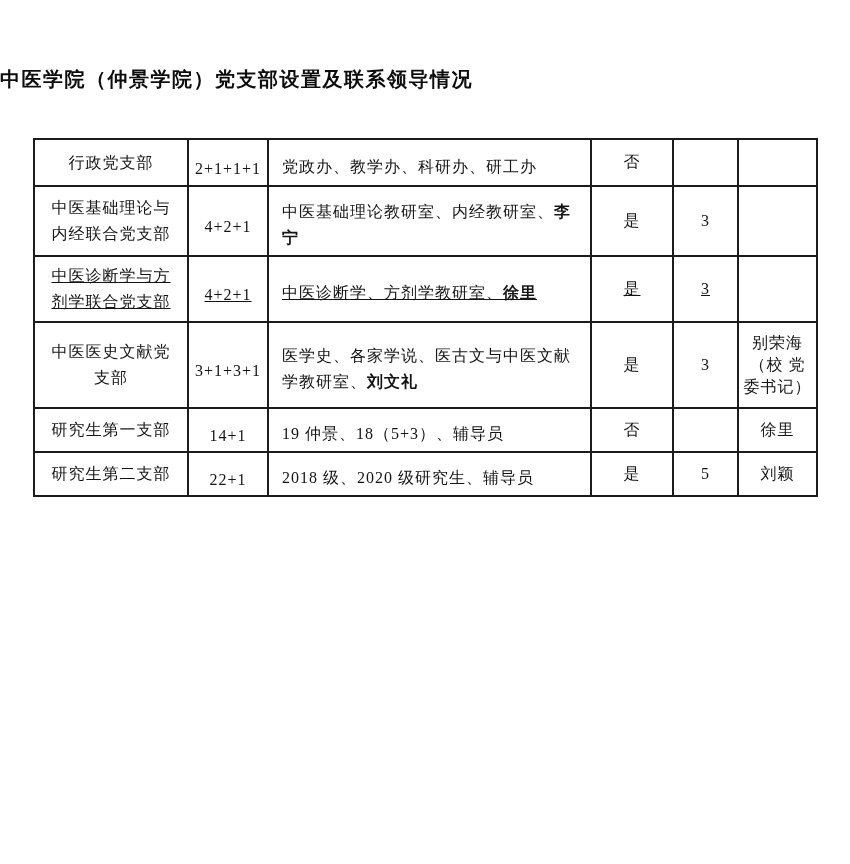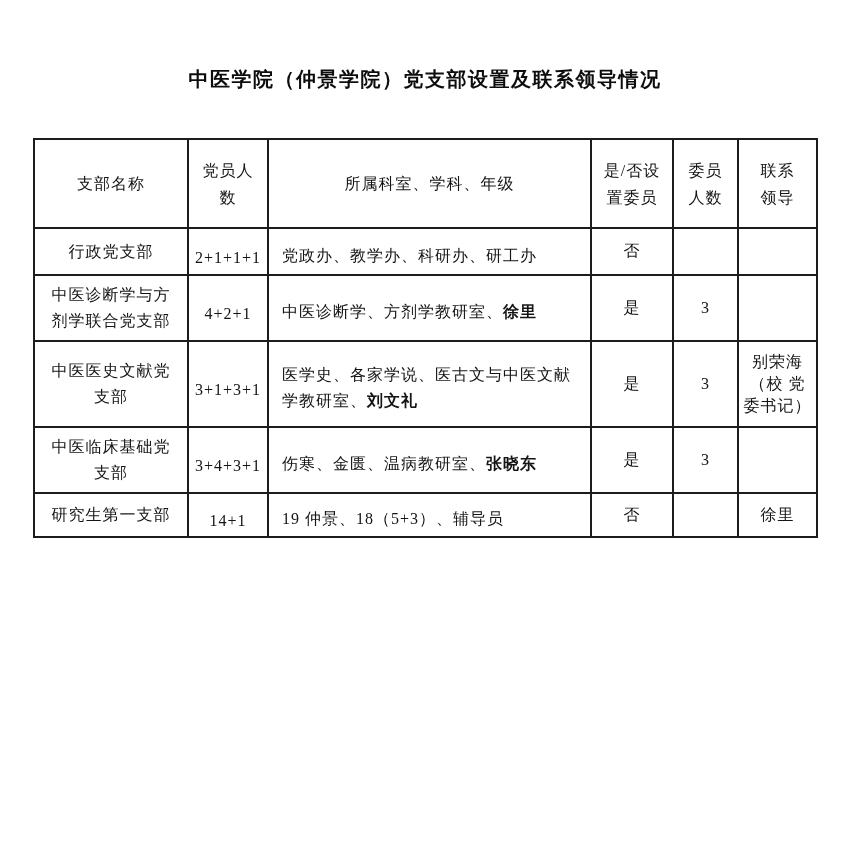--- a/index.html
+++ b/index.html
@@ -7,21 +7,21 @@
     width:850px;height:864px;background:#ffffff;
     font-family:"Liberation Serif","DejaVu Serif",serif;
     color:#111;
     position:relative;
     overflow:hidden;
   }
   .page{position:relative;width:850px;height:864px;background:#fff;}
 
   .doc-title{
     position:absolute;top:66px;left:0;width:850px;
-    text-align:center;
+    text-align:left;
     font-size:20px;font-weight:bold;letter-spacing:1.5px;
     color:#0d0d0d;
   }
 
   table.branch-table{
     position:absolute;left:33px;top:138px;
     border-collapse:collapse;table-layout:fixed;
     width:783px;
     font-size:16px;letter-spacing:1px;color:#141414;
   }
@@ -30,21 +30,21 @@
     vertical-align:middle;
     text-align:center;
     padding:2px 4px;
     overflow:hidden;
   }
   
   
   tr.rh-hdr{height:89px;}
   tr.rh1{height:47px;}
   tr.rh2{height:66px;}
-  tr.rh3{height:66px;}
+  tr.rh3{height:66px;text-decoration:underline;}
   tr.rh4{height:86px;}
   tr.rh5{height:66px;}
   tr.rh6{height:43px;}
   tr.rh7{height:44px;}
   tr.rh8{height:42px;}
   tr.rh9{height:34px;}
   tr.rh10{height:39px;}
 
   
   .hdr td{font-weight:normal;line-height:27px;white-space:pre-line;}
@@ -71,42 +71,39 @@
     <colgroup>
       <col style="width:154px">
       <col style="width:80px">
       <col style="width:323px">
       <col style="width:82px">
       <col style="width:65px">
       <col style="width:79px">
     </colgroup>
 
     <tbody>
-        <tr class="hdr rh-hdr">
-      <td>支部名称</td>
-      <td>党员人
-数</td>
-      <td>所属科室、学科、年级</td>
-      <td>是/否设
-置委员</td>
-      <td>委员
-人数</td>
-      <td>联系
-领导</td>
-    </tr>
 
     <tr class="rh1">
       <td class="c-name">行政党支部</td>
       <td class="c-num">2+1+1+1</td>
       <td class="c-dept"><span>党政办、教学办、科研办、研工办</span><b></b></td>
       <td>否</td>
       <td></td>
       <td class="c-leader"></td>
     </tr>
 
+    <tr class="rh2">
+      <td class="c-name">中医基础理论与
+内经联合党支部</td>
+      <td class="c-num">4+2+1</td>
+      <td class="c-dept"><span>中医基础理论教研室、内经教研室、</span><b>李宁</b></td>
+      <td>是</td>
+      <td>3</td>
+      <td class="c-leader"></td>
+    </tr>
 
     <tr class="rh3">
       <td class="c-name">中医诊断学与方
 剂学联合党支部</td>
       <td class="c-num">4+2+1</td>
       <td class="c-dept"><span>中医诊断学、方剂学教研室、</span><b>徐里</b></td>
       <td>是</td>
       <td>3</td>
       <td class="c-leader"></td>
     </tr>
@@ -116,38 +113,37 @@
 支部</td>
       <td class="c-num">3+1+3+1</td>
       <td class="c-dept"><span>医学史、各家学说、医古文与中医文献学教研室、</span><b>刘文礼</b></td>
       <td>是</td>
       <td>3</td>
       <td class="c-leader">别荣海
 （校 党
 委书记）</td>
     </tr>
 
-    <tr class="rh5">
-      <td class="c-name">中医临床基础党
-支部</td>
-      <td class="c-num">3+4+3+1</td>
-      <td class="c-dept"><span>伤寒、金匮、温病教研室、</span><b>张晓东</b></td>
-      <td>是</td>
-      <td>3</td>
-      <td class="c-leader"></td>
-    </tr>
 
 
     <tr class="rh7">
       <td class="c-name">研究生第一支部</td>
       <td class="c-num">14+1</td>
       <td class="c-dept"><span>19 仲景、18（5+3）、辅导员</span><b></b></td>
       <td>否</td>
       <td></td>
       <td class="c-leader">徐里</td>
     </tr>
 
 
 
+    <tr class="rh10">
+      <td class="c-name">研究生第二支部</td>
+      <td class="c-num">22+1</td>
+      <td class="c-dept"><span>2018 级、2020 级研究生、辅导员</span><b></b></td>
+      <td>是</td>
+      <td>5</td>
+      <td class="c-leader">刘颖</td>
+    </tr>
 
   </tbody>
     </table>
 </div>
 
 </body></html>

